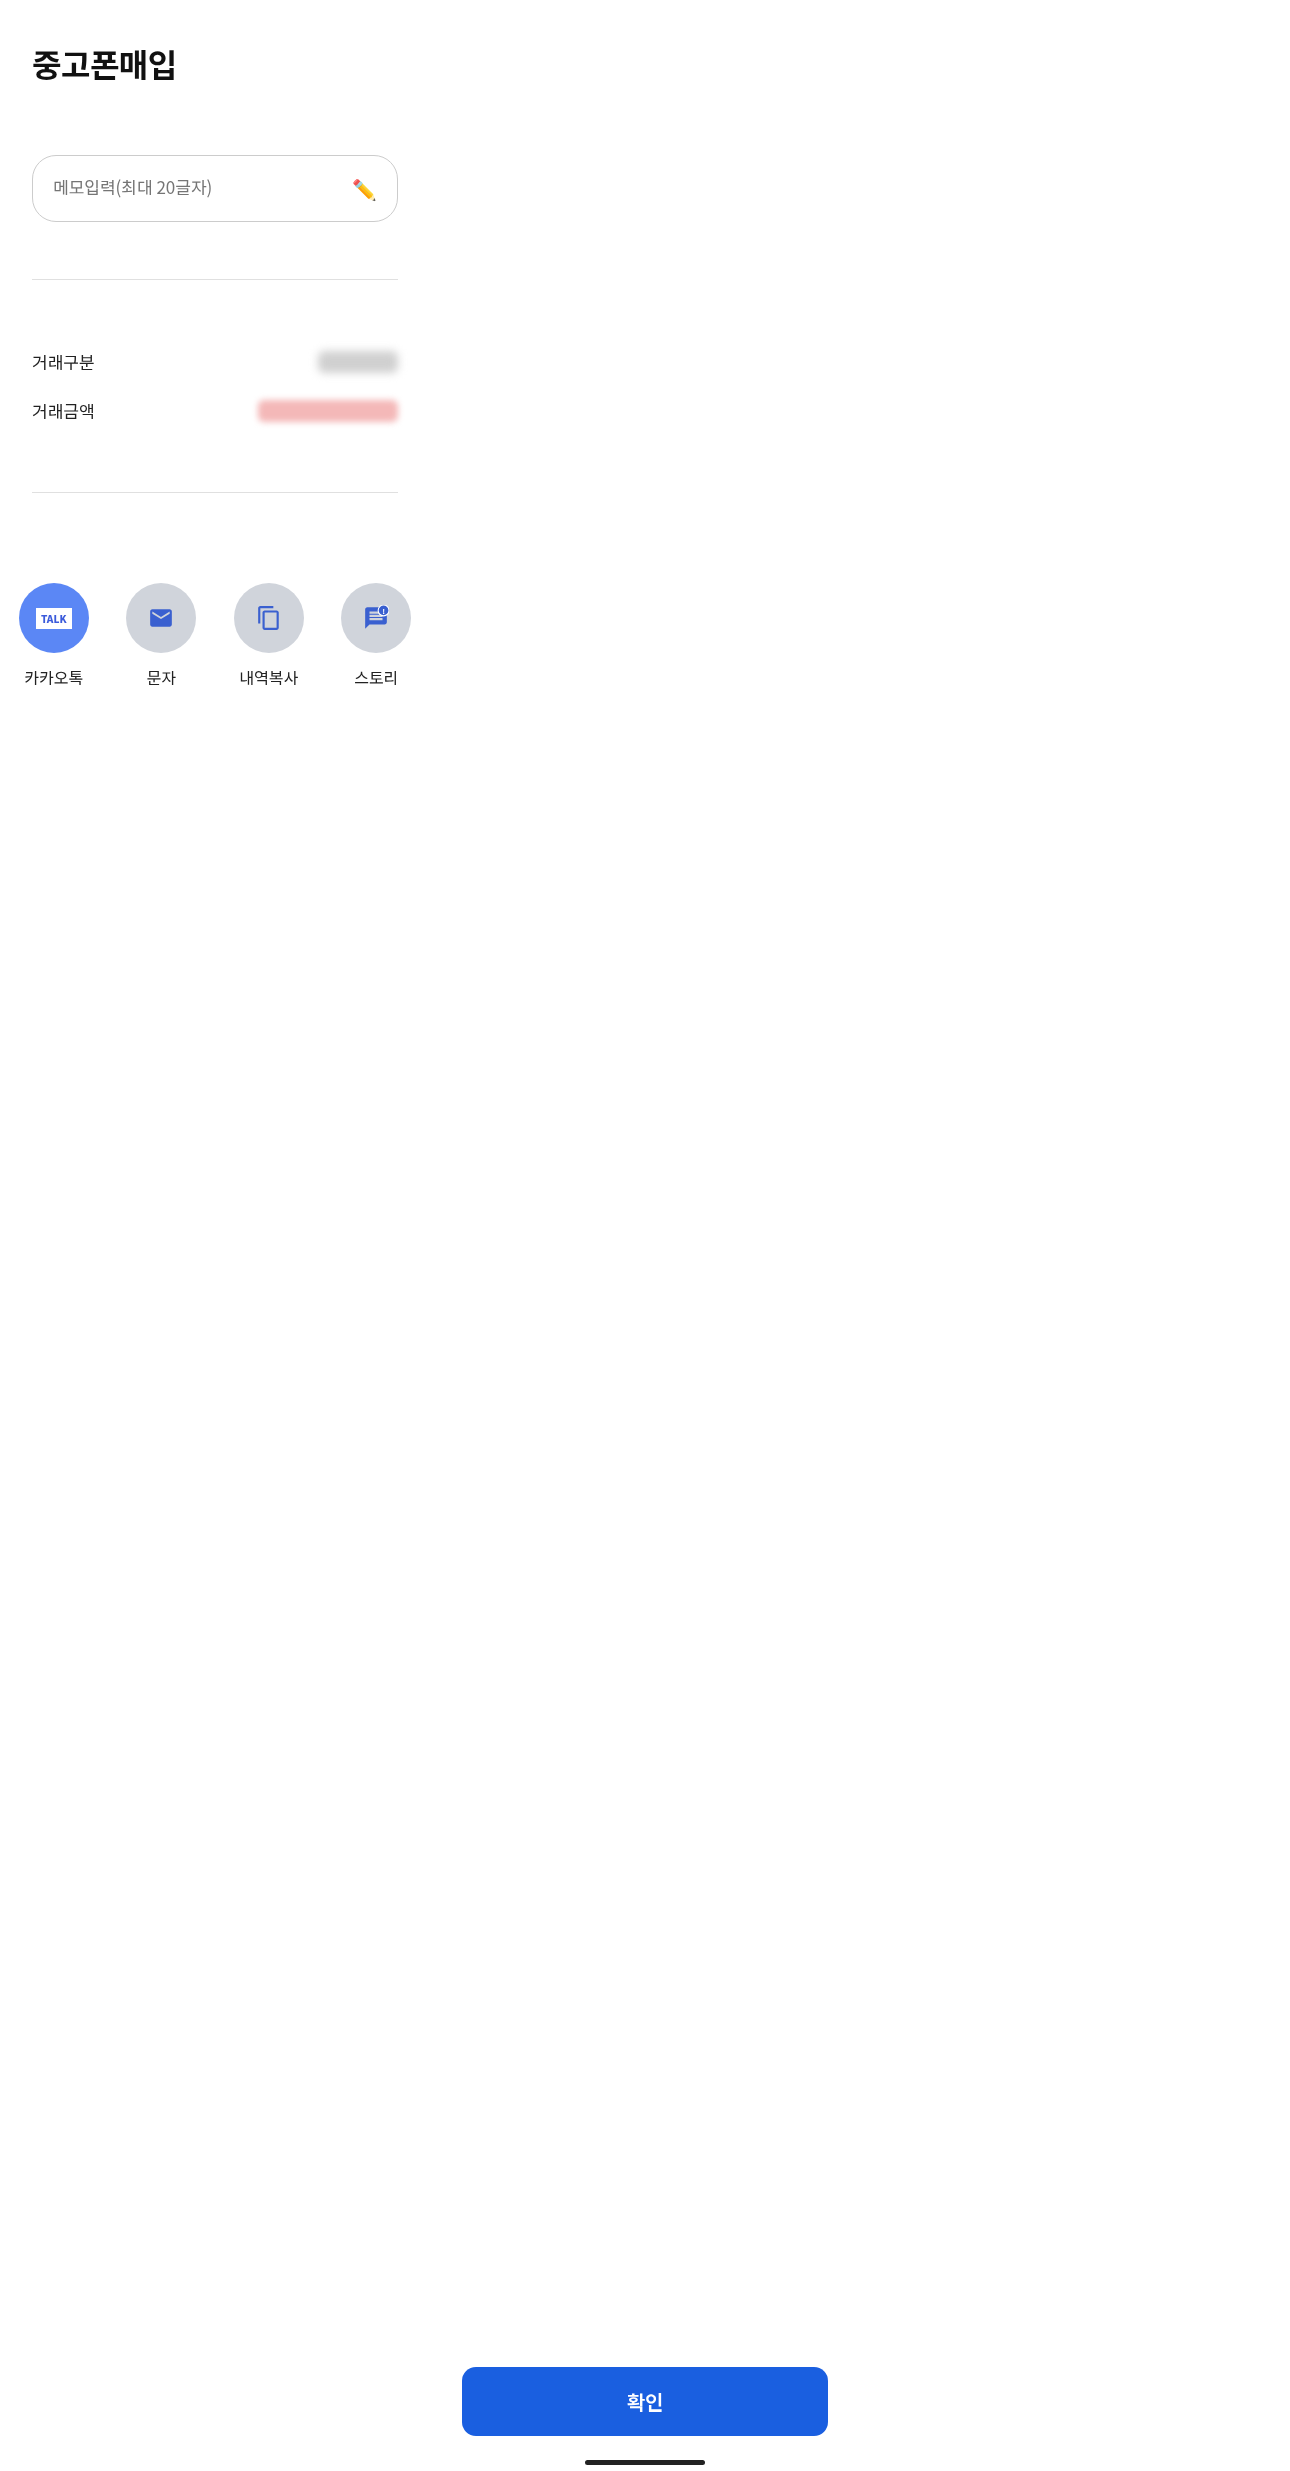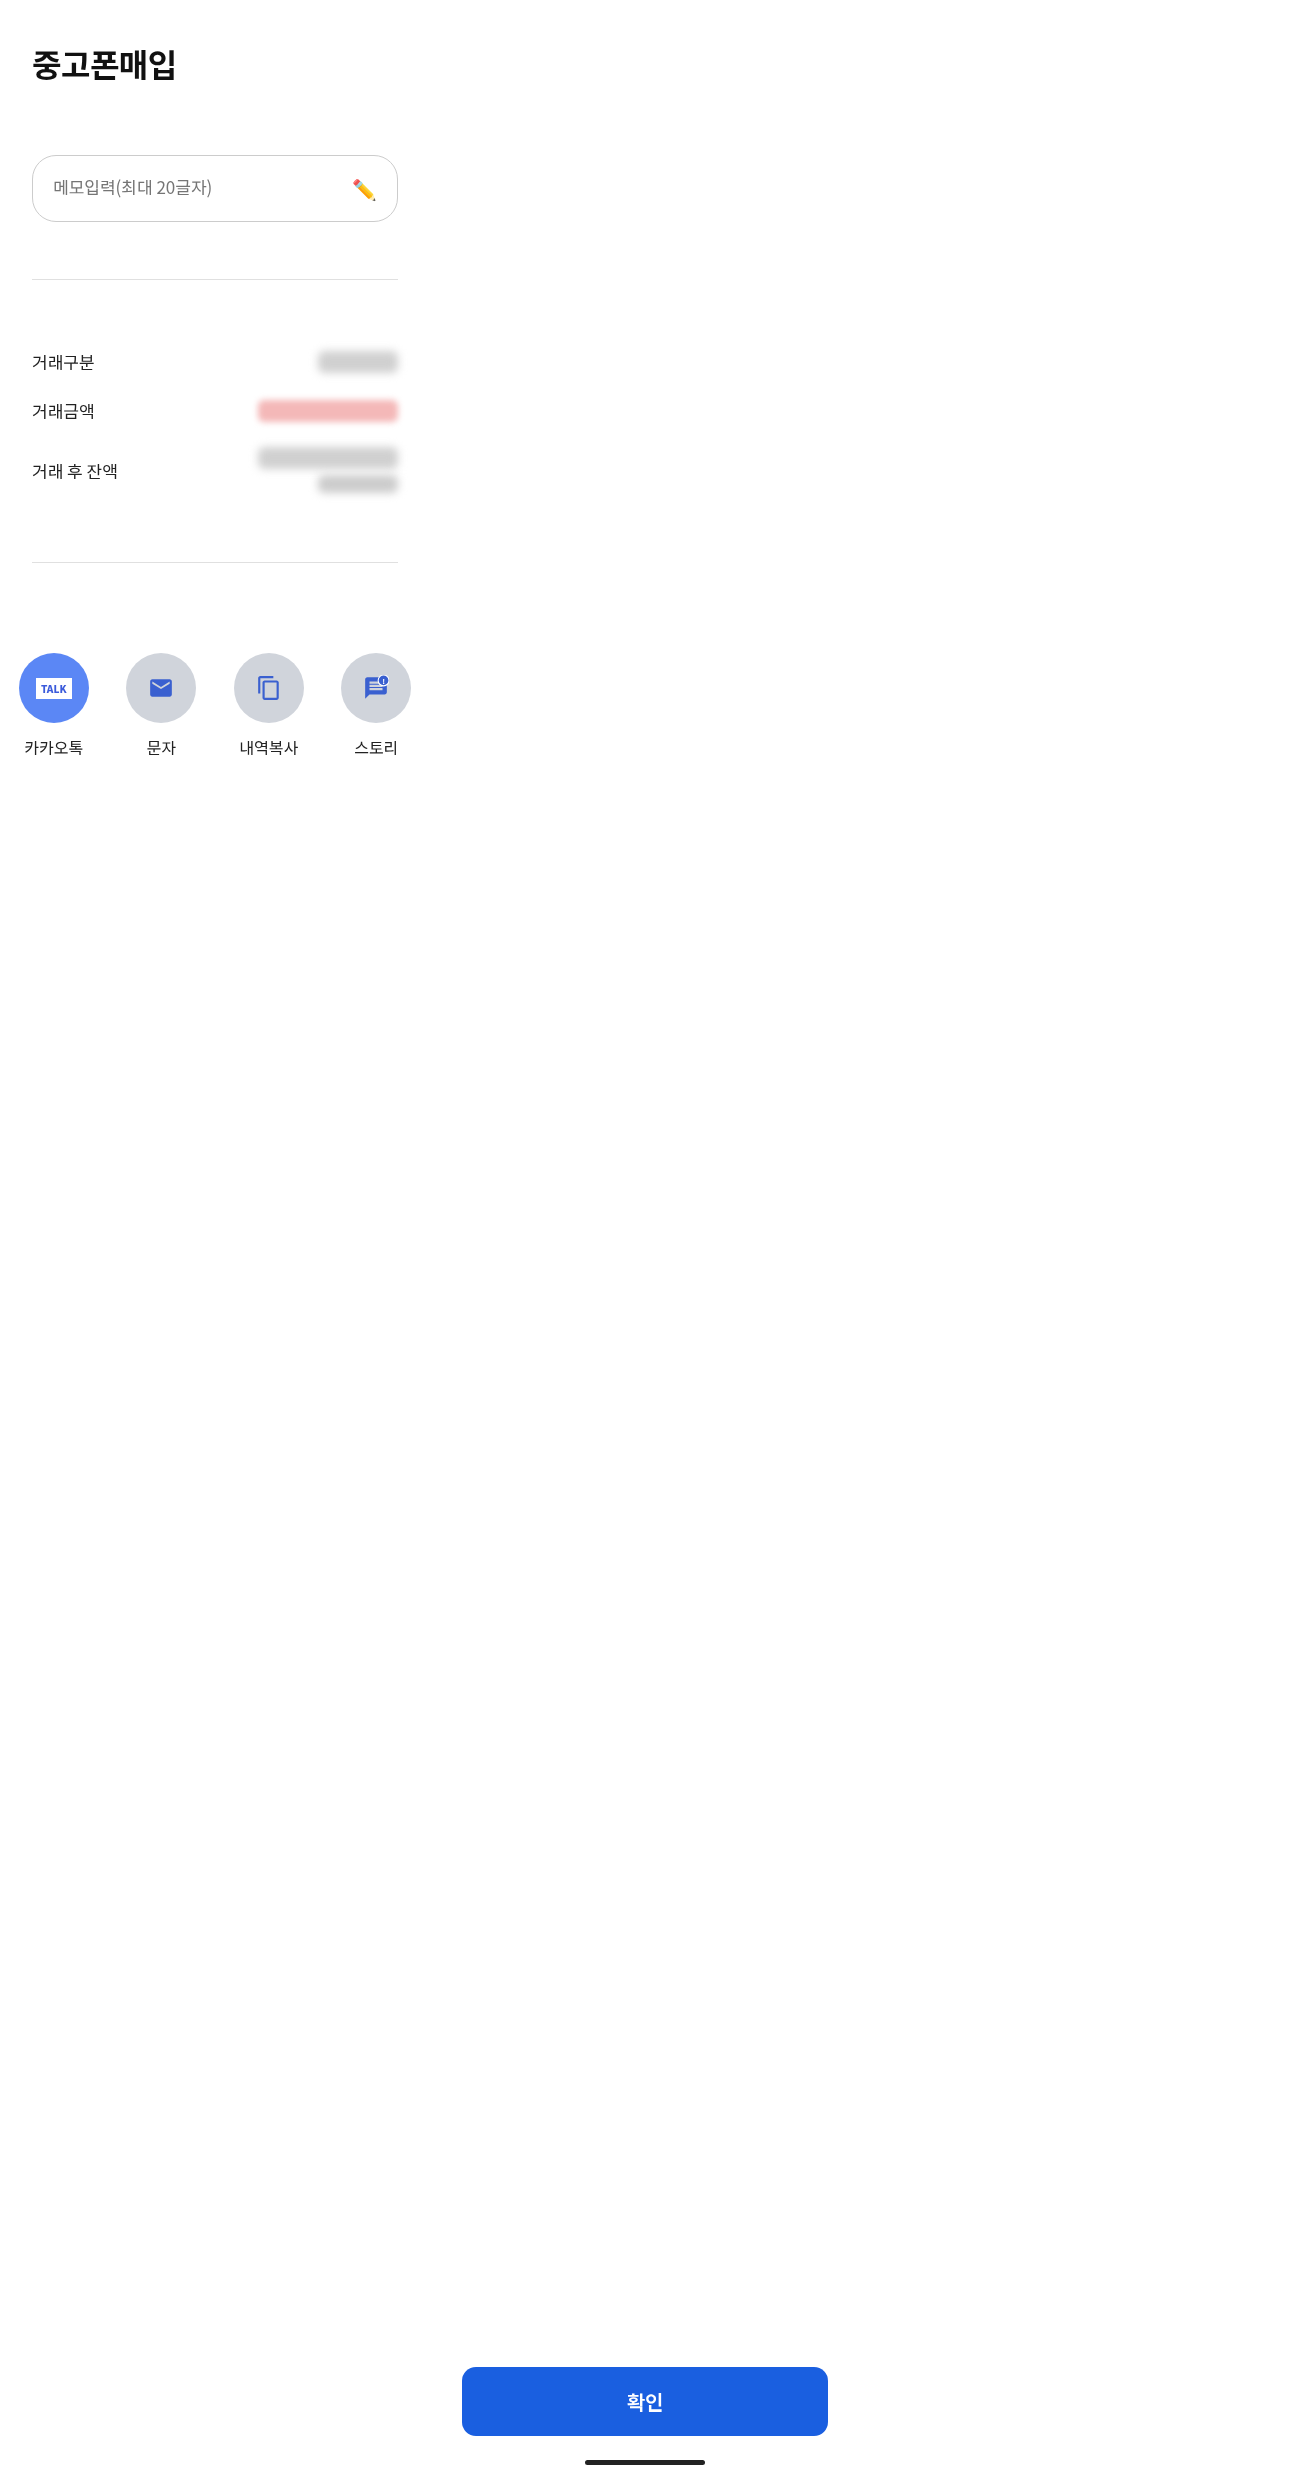--- a/index.html
+++ b/index.html
@@ -261,27 +261,20 @@
     <div class="info-row">
       <span class="info-label">거래구분</span>
       <span class="blurred-value" style="min-width:80px;">&nbsp;&nbsp;&nbsp;&nbsp;</span>
     </div>
 
     <div class="info-row">
       <span class="info-label">거래금액</span>
       <span class="blurred-value-pink">&nbsp;&nbsp;&nbsp;&nbsp;&nbsp;&nbsp;&nbsp;&nbsp;</span>
     </div>
 
-    <div class="info-row">
-      <span class="info-label">거래 후 잔액</span>
-      <div class="info-value-col">
-        <span class="blurred-value">&nbsp;&nbsp;&nbsp;&nbsp;&nbsp;&nbsp;&nbsp;&nbsp;</span>
-        <span class="blurred-value-extra-small" style="margin-top: 6px;">&nbsp;&nbsp;&nbsp;&nbsp;&nbsp;&nbsp;</span>
-      </div>
-    </div>
   </div>
 
   <div class="bottom-divider"></div>
 
   <div class="spacer"></div>
 
   <div class="share-section">
 
     <div class="share-item">
       <div class="share-icon-circle kakao-circle">

